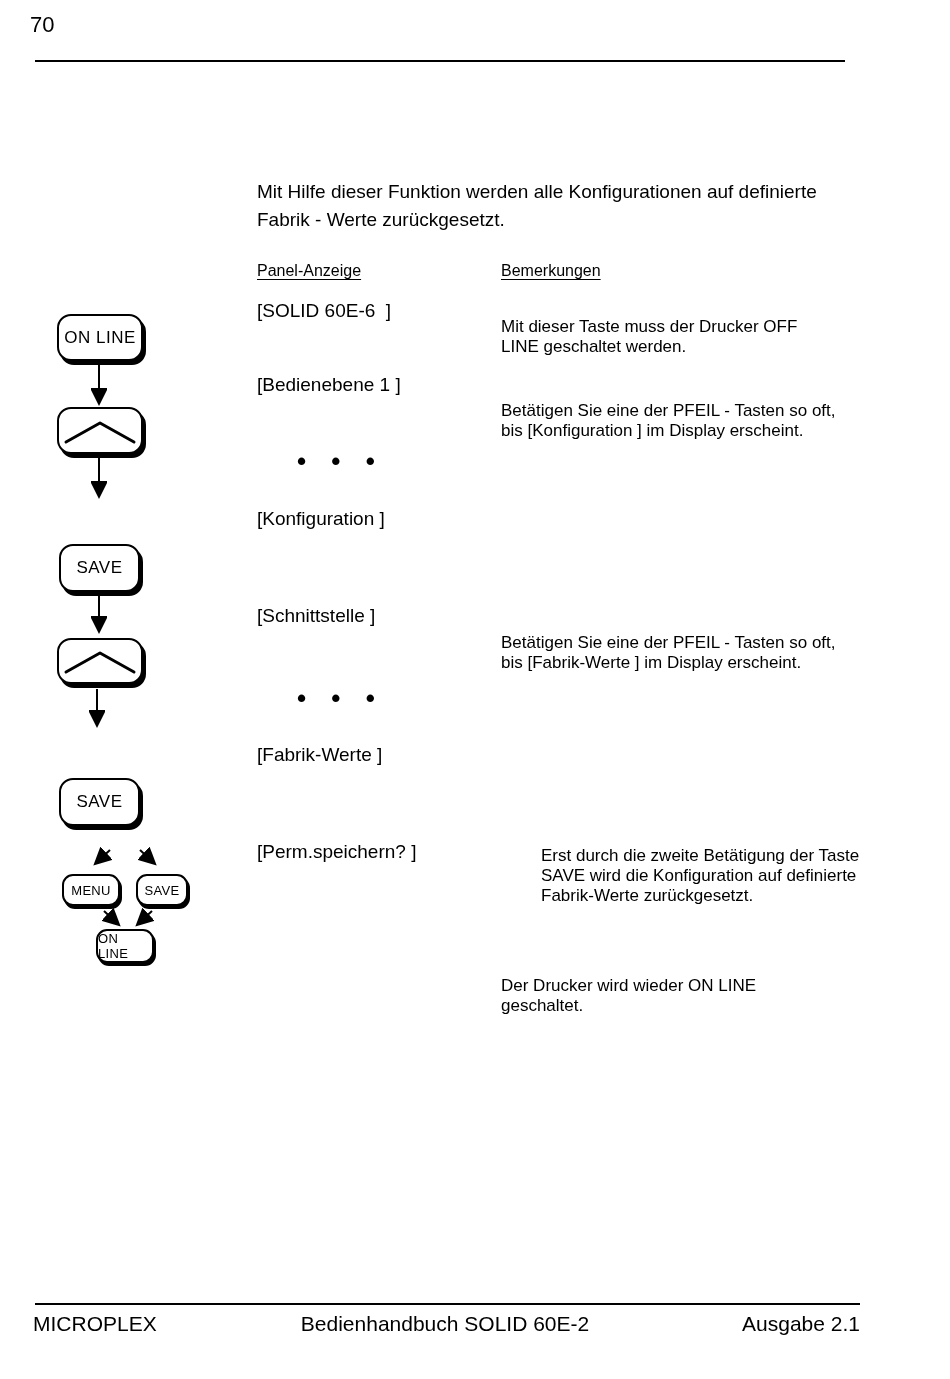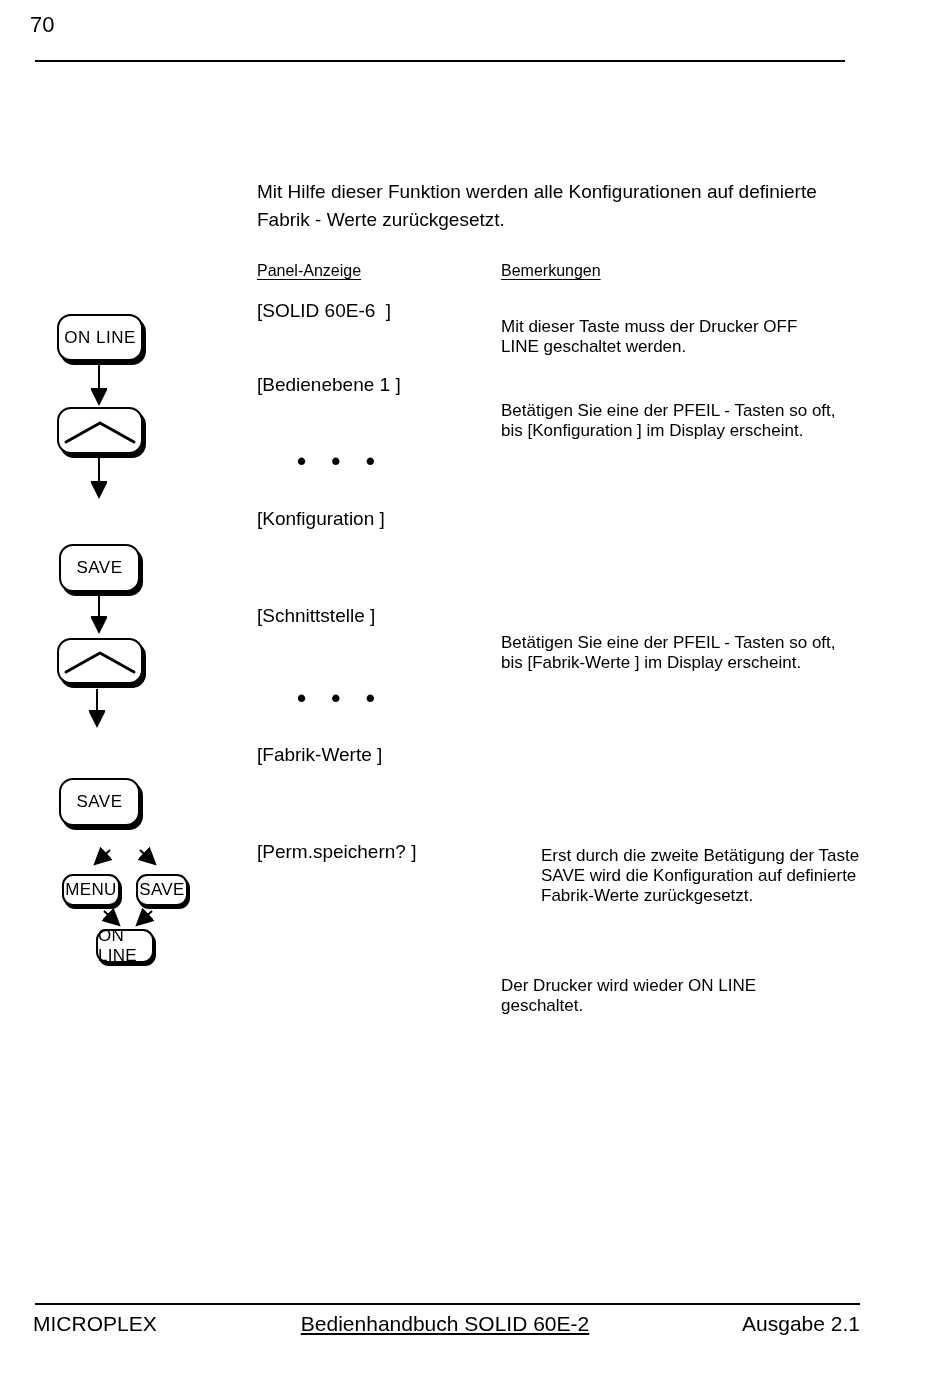--- a/index.html
+++ b/index.html
@@ -32,28 +32,28 @@
     background: #fff;
     border: 2px solid #000;
     border-radius: 14px;
     box-shadow: 3px 4px 0 #000;
     display: flex;
     align-items: center;
     justify-content: center;
   }
   .btn.large { font-size: 17px; letter-spacing: 0.5px; }
   .btn.small {
-    font-size: 17px;
+    font-size: 13px;
     border-radius: 11px;
     box-shadow: 2px 3px 0 #000;
     letter-spacing: 0.3px;
   }
   .arrow { position: absolute; }
   .footer-txt { font-size: 21px; }
-  .center-txt { text-align: center; text-decoration: underline; }
+  .center-txt { text-align: center; }
 </style>
 </head>
 <body>
 
 <svg width="0" height="0" style="position:absolute" aria-hidden="true">
   <defs>
     <marker id="ah" markerWidth="9" markerHeight="9" refX="6.5" refY="4.5" orient="auto">
       <path d="M0,0 L9,4.5 L0,9 z" fill="#000"></path>
     </marker>
   </defs>

